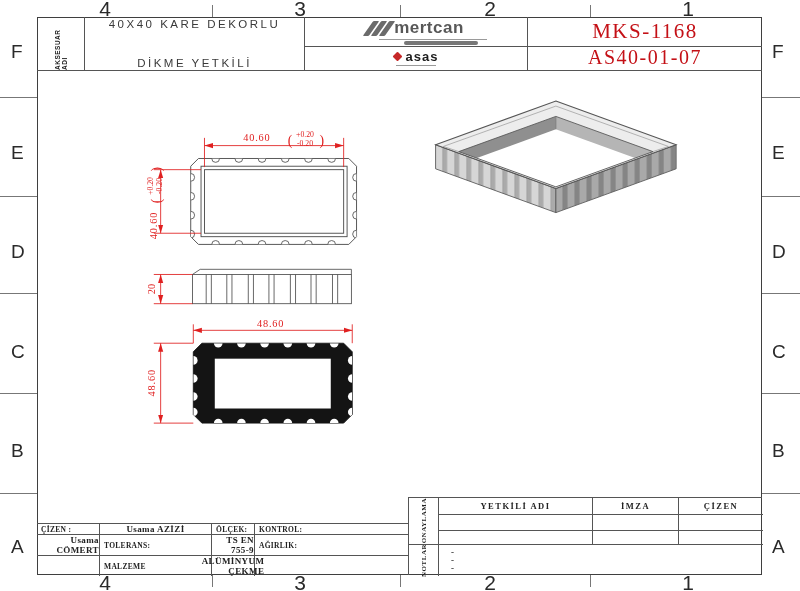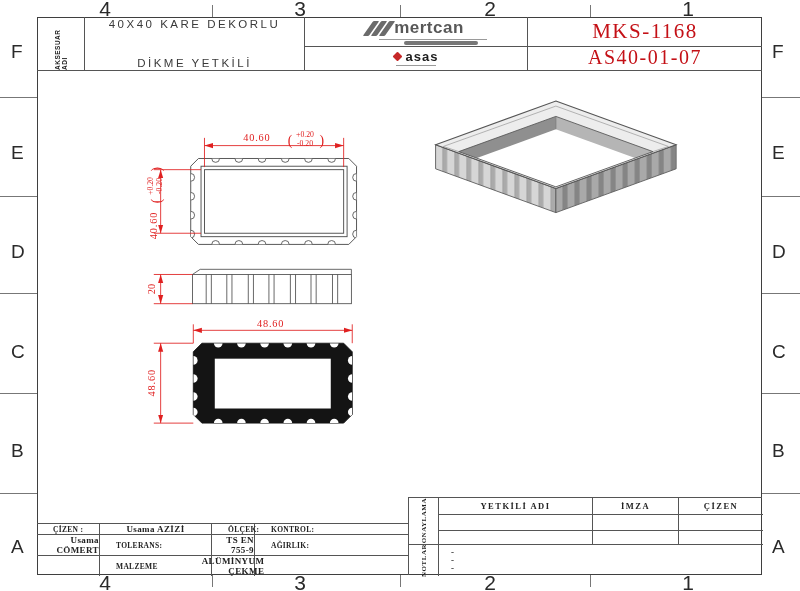--- a/index.html
+++ b/index.html
@@ -33,21 +33,21 @@
   .code { font-family:"Liberation Serif", serif; color:#c41016; letter-spacing:1.5px; text-align:center; }
   .code1 { font-size:21px; } .code2 { font-size:20px; }
 
   
   .tb-left { position:absolute; left:37px; top:523px; width:371px; height:52px; display:grid;
              grid-template-columns:63px 112px 43px 153px; grid-template-rows:1fr 1fr 1fr;
              border-top:1px solid #555; font-family:"Liberation Serif", serif; }
   .tb-left > div { border-right:1px solid #555; border-bottom:1px solid #555; display:flex; align-items:center; justify-content:center; }
   .tb-left > div:nth-child(4n) { border-right:none; }
   .tb-left > div:nth-child(n+9) { border-bottom:none; }
-  .tb-label { font-size:7.5px; font-weight:bold; color:#222; letter-spacing:.3px; justify-content:flex-start !important; padding-left:16px; }
+  .tb-label { font-size:7.5px; font-weight:bold; color:#222; letter-spacing:.3px; justify-content:flex-start !important; padding-left:4px; }
   .tb-value { font-size:9px; font-weight:bold; color:#222; letter-spacing:.4px;text-align:right; }
 
   .tb-right { position:absolute; left:408px; top:497px; width:354px; height:78px; display:grid;
               grid-template-columns:30px 154px 86px 84px; grid-template-rows:17px 16px 14px 31px;
               border-top:1px solid #555; border-left:1px solid #555; font-family:"Liberation Serif", serif; }
   .tb-right > div { border-right:1px solid #555; border-bottom:1px solid #555; display:flex; align-items:center; justify-content:center; }
   .ap-head { font-size:8.5px; font-weight:bold; color:#222; letter-spacing:1.5px; }
   .strip-top { grid-column:1; grid-row:1/4; }
   .strip-bot { grid-column:1; grid-row:4; border-bottom:none !important; }
   .notes-cell { grid-column:2/5; grid-row:4; border-bottom:none !important; border-right:none !important;

